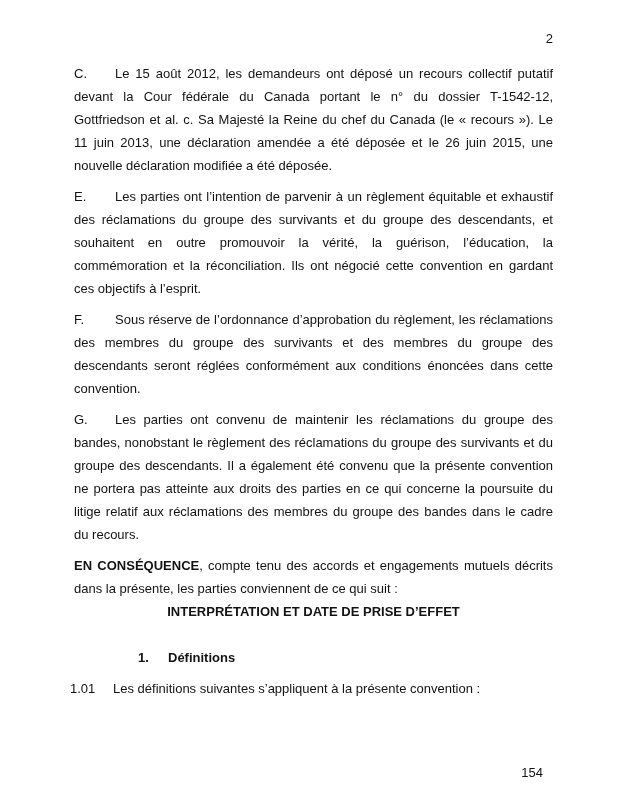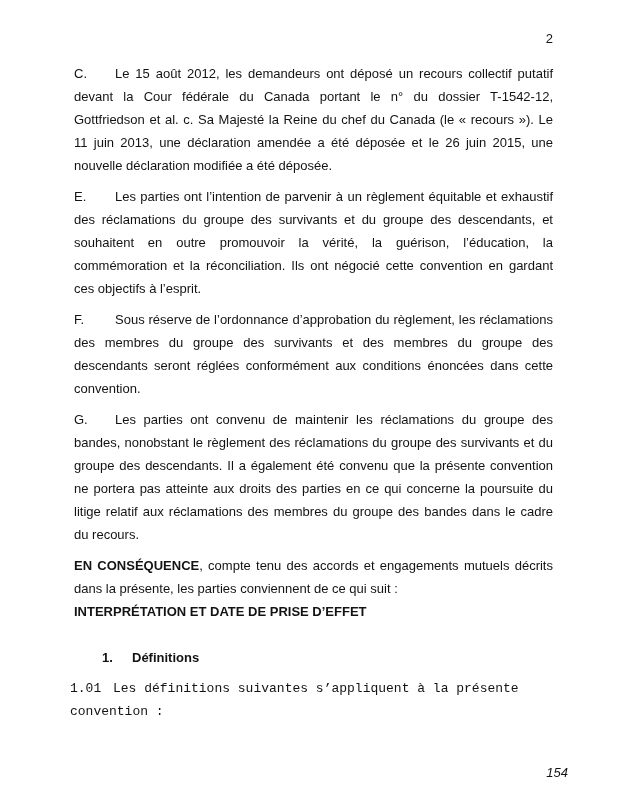--- a/index.html
+++ b/index.html
@@ -38,50 +38,48 @@
   .case-name {
   }
   .conclusion {
     text-align: justify;
     line-height: 23px;
   }
   .conclusion-bold {
     font-weight: bold;
   }
   .main-heading {
-    text-align: left;
+    text-align: center;
     font-weight: bold;
     line-height: 23px;
     margin-bottom: 23px;
   }
   .section-heading {
     font-weight: bold;
     line-height: 23px;
-    margin-left: 28px;
+    margin-left: 64px;
     margin-bottom: 8px;
   }
   .section-number {
     display: inline-block;
     width: 30px;
   }
   .article-line {
     line-height: 23px;
     margin-left: -4px;
-    font-family: Liberation Mono, monospace;
   }
   .article-number {
     display: inline-block;
     width: 43px;
   }
   .page-num-bottom {
     position: absolute;
-    right: 56px;
+    right: 81px;
     bottom: 26px;
     line-height: 14px;
-    font-style: italic;
   }
 </style>
 </head>
 <body>
 
 <div class="page">
 
   <div class="page-num-top">2</div>
 
   <p class="recital"><span class="recital-label">C.</span><span>Le 15 août 2012, les demandeurs ont déposé un recours collectif putatif devant la Cour fédérale du Canada portant le n° du dossier T-1542-12, </span><span class="case-name">Gottfriedson et al. c. Sa Majesté la Reine du chef du Canada</span><span> (le « recours »). Le 11 juin 2013, une déclaration amendée a été déposée et le 26 juin 2015, une nouvelle déclaration modifiée a été déposée.</span></p>

